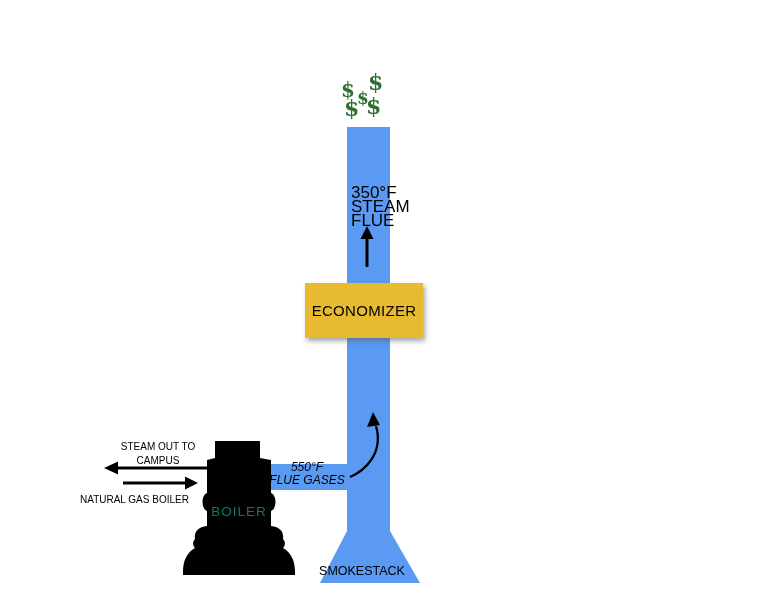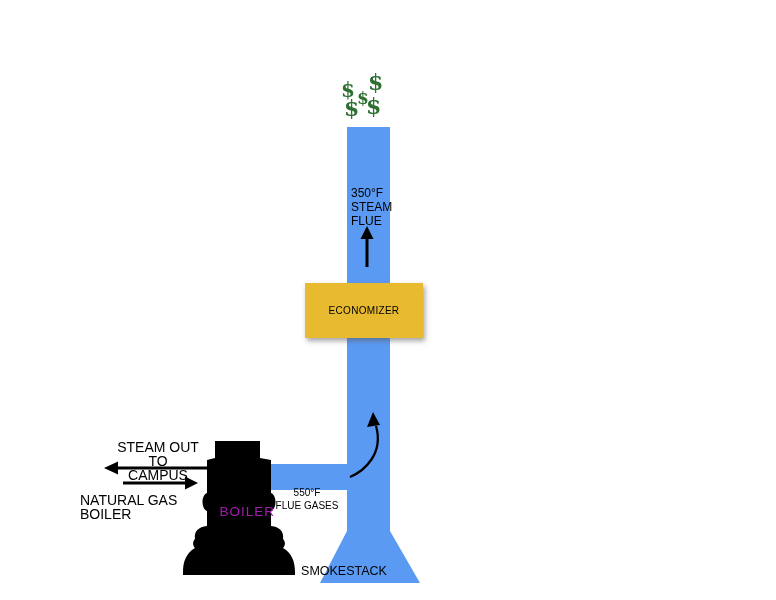--- a/index.html
+++ b/index.html
@@ -2,50 +2,50 @@
 <html><head>
 <meta charset="utf-8">
 <style>
   html,body{margin:0;padding:0;background:#ffffff;}
   #canvas{
     position:relative;width:776px;height:600px;background:#ffffff;overflow:hidden;
     font-family:"Liberation Sans", sans-serif;color:#000;
   }
   #diagram-svg{position:absolute;left:0;top:0;}
   .abs{position:absolute;}
-  .lbl{font-size:14px;line-height:14px;color:#000;}
+  .lbl{font-size:10px;line-height:14px;color:#000;}
   .center{text-align:center;}
 
   
   .dollar{position:absolute;font-family:"DejaVu Serif", serif;line-height:1;font-weight:bold;}
   .d1{left:341px;top:80px;font-size:20px;}
   .d2{left:368px;top:71px;font-size:22px;}
   .d3{left:357px;top:90px;font-size:17px;}
   .d4{left:344px;top:97px;font-size:22px;}
   .d5{left:366px;top:95px;font-size:22px;}
 
   
-  #flue-top{left:351px;top:186px;font-size:12px;line-height:14px;}
+  #flue-top{left:351px;top:186px;font-size:17px;line-height:14px;}
 
   
   #economizer{
     left:305px;top:283px;width:118px;height:55px;
     display:flex;align-items:center;justify-content:center;
     box-shadow:2px 3px 5px rgba(90,90,90,0.55);
-    font-size:10px;letter-spacing:0.3px;
+    font-size:15px;letter-spacing:0.3px;
   }
 
   
-  #duct-label{left:269px;top:487px;width:76px;font-size:10px;line-height:12.5px;}
+  #duct-label{left:269px;top:461px;width:76px;font-size:12px;line-height:12.5px;font-style:italic;}
 
   
-  #boiler-label{left:203px;top:504px;width:72px;color:#a21caf;font-size:13.5px;letter-spacing:1px;text-align:right;}
+  #boiler-label{left:203px;top:504px;width:72px;color:#0f766e;font-size:13.5px;letter-spacing:1px;}
 
   
-  #smokestack-label{left:294px;top:564px;width:100px;font-size:12.5px;}
+  #smokestack-label{left:312px;top:564px;width:100px;font-size:12.5px;}
 
   
   #steam-label{left:110px;top:440px;width:96px;}
   #gas-label{left:80px;top:493px;width:120px;}
 </style>
 </head>
 <body>
 
 <div id="canvas">
 

